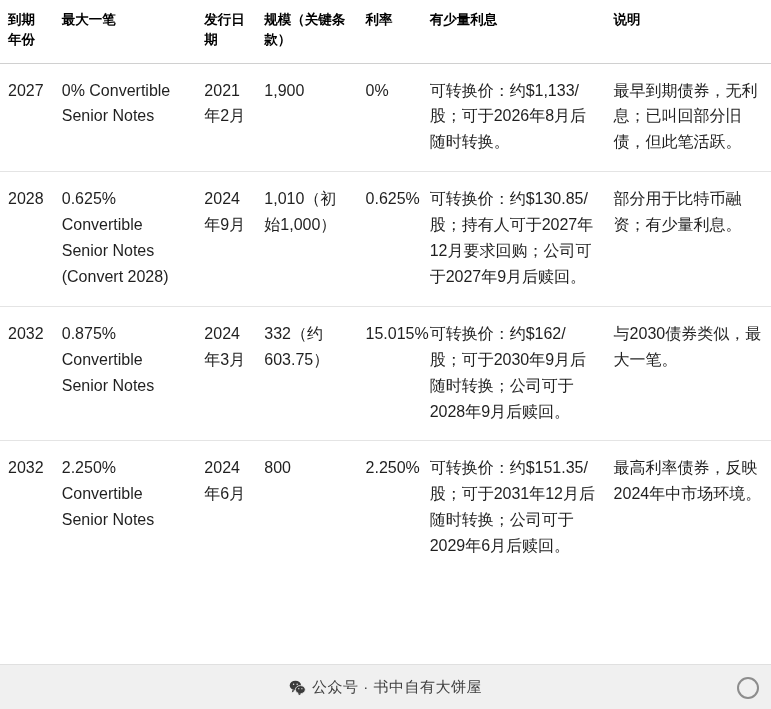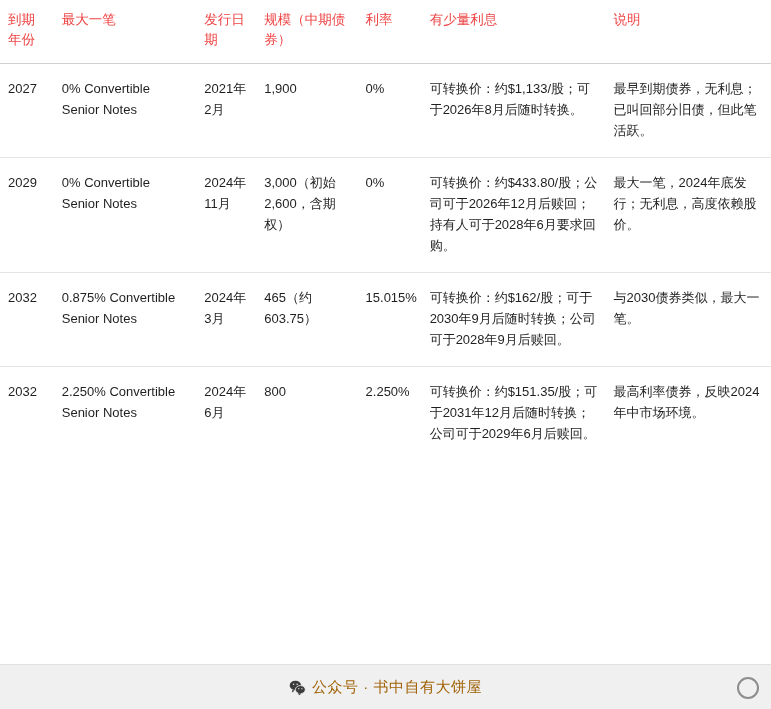--- a/index.html
+++ b/index.html
@@ -20,35 +20,35 @@
     box-sizing: border-box;
   }
   table.bonds {
     border-collapse: collapse;
     width: 771px;
     table-layout: fixed;
     font-size: 13.5px;
   }
   table.bonds th {
     text-align: left;
-    font-weight: normal;
+    font-weight: bold;
     font-size: 13.5px;
-    color: #ef4444;
+    color: #000000;
     vertical-align: top;
     padding: 10px 8px 12px 8px;
     border-bottom: 1.5px solid #d0d0d0;
     line-height: 1.5;
   }
   table.bonds td {
     vertical-align: top;
     padding: 14px 8px 16px 8px;
     border-bottom: 1px solid #e4e4e4;
     line-height: 1.62;
     color: #1f1f1f;
-    font-size: 13px;
+    font-size: 16px;
   }
   table.bonds tr:last-child td {
     border-bottom: none;
   }
   col.c-year    { width: 52px; }
   col.c-type    { width: 138px; }
   col.c-date    { width: 58px; }
   col.c-size    { width: 98px; }
   col.c-rate    { width: 62px; }
   col.c-terms   { width: 178px; }
@@ -66,21 +66,21 @@
     background: #f0f0f0;
     display: flex;
     align-items: center;
     justify-content: center;
     border-top: 1px solid #e0e0e0;
   }
   .footer-inner {
     display: flex;
     align-items: center;
     gap: 6px;
-    color: #a16207;
+    color: #404040;
     font-size: 15px;
   }
   .wechat-icon {
     display: inline-block;
     width: 17px;
     height: 17px;
     position: relative;
   }
   .footer-right-icon {
     position: absolute;
@@ -106,50 +106,50 @@
       <col class="c-size">
       <col class="c-rate">
       <col class="c-terms">
       <col class="c-note">
     </colgroup>
     <thead>
       <tr>
         <th>到期年份</th>
         <th>最大一笔</th>
         <th>发行日期</th>
-        <th>规模（中期债券）</th>
+        <th>规模（关键条款）</th>
         <th>利率</th>
         <th>有少量利息</th>
         <th>说明</th>
       </tr>
     </thead>
     <tbody>
       <tr>
         <td class="cell-year">2027</td>
         <td>0% Convertible Senior Notes</td>
         <td>2021年2月</td>
         <td>1,900</td>
         <td class="cell-rate">0%</td>
         <td>可转换价：约$1,133/股；可于2026年8月后随时转换。</td>
         <td>最早到期债券，无利息；已叫回部分旧债，但此笔活跃。</td>
       </tr>
       <tr>
-        <td class="cell-year">2029</td>
-        <td>0% Convertible Senior Notes</td>
-        <td>2024年11月</td>
-        <td>3,000（初始2,600，含期权）</td>
-        <td class="cell-rate">0%</td>
-        <td>可转换价：约$433.80/股；公司可于2026年12月后赎回；持有人可于2028年6月要求回购。</td>
-        <td>最大一笔，2024年底发行；无利息，高度依赖股价。</td>
+        <td class="cell-year">2028</td>
+        <td>0.625% Convertible Senior Notes (Convert 2028)</td>
+        <td>2024年9月</td>
+        <td>1,010（初始1,000）</td>
+        <td class="cell-rate">0.625%</td>
+        <td>可转换价：约$130.85/股；持有人可于2027年12月要求回购；公司可于2027年9月后赎回。</td>
+        <td>部分用于比特币融资；有少量利息。</td>
       </tr>
       <tr>
         <td class="cell-year">2032</td>
         <td>0.875% Convertible Senior Notes</td>
         <td>2024年3月</td>
-        <td>465（约603.75）</td>
+        <td>332（约603.75）</td>
         <td class="cell-rate">15.015%</td>
         <td>可转换价：约$162/股；可于2030年9月后随时转换；公司可于2028年9月后赎回。</td>
         <td>与2030债券类似，最大一笔。</td>
       </tr>
       <tr>
         <td class="cell-year">2032</td>
         <td>2.250% Convertible Senior Notes</td>
         <td>2024年6月</td>
         <td>800</td>
         <td class="cell-rate">2.250%</td>

